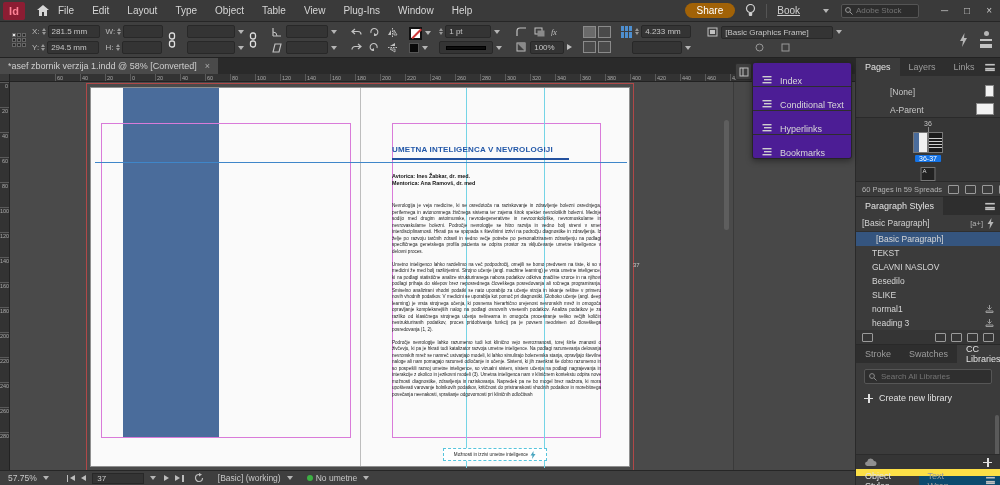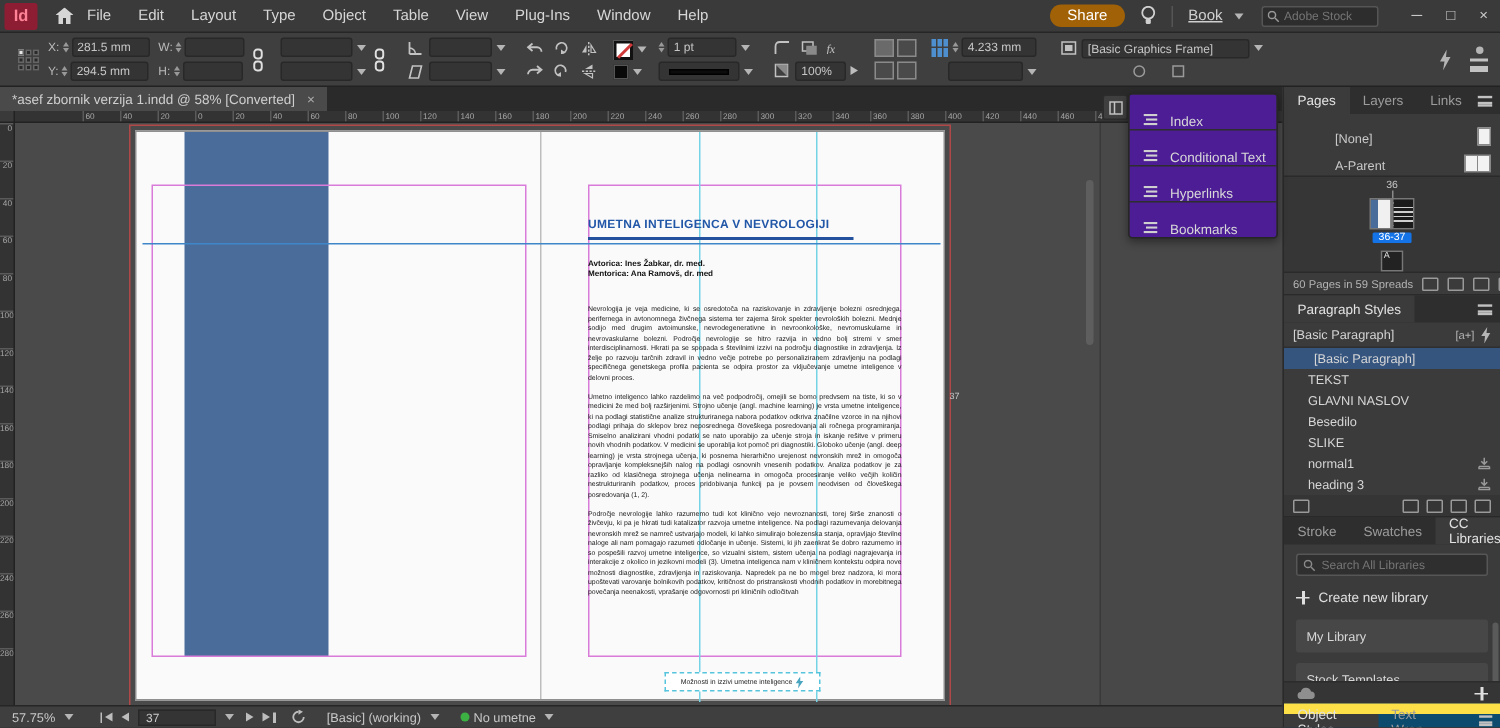--- a/index.html
+++ b/index.html
@@ -8,21 +8,21 @@
 
   
   #menubar { position:absolute; left:0; top:0; width:1000px; height:22px; background:#3a3a3a; display:flex; align-items:center; border-bottom:1px solid #262626; z-index:50;}
   .id-logo { width:22px; height:18px; margin-left:3px; background:#8c1d33; color:#ff8296; font-weight:bold; font-size:11px; display:flex; align-items:center; justify-content:center; border-radius:2px; }
   .home { margin-left:12px; }
   .menu-item { color:#d6d6d6; font-size:10px; padding:0 9px; cursor:default; }
   .mb-spacer { flex:1; }
   .share-btn { background:#a16207; color:#fff; font-size:10px; padding:2px 12px; border-radius:9px; margin-right:10px; }
   .bulb { margin-right:10px; }
   .mb-divider { width:1px; height:14px; background:#555; margin-right:10px; }
-  .book-dd { color:#d0d0d0; font-size:10px; display:flex; align-items:center; gap:5px; margin-right:12px;text-decoration:underline; }
+  .book-dd { color:#d0d0d0; font-size:10px; display:flex; align-items:center; gap:20px; margin-right:12px;text-decoration:underline; }
   .search-box { width:78px; height:14px; background:#2d2d2d; border:1px solid #555; border-radius:2px; display:flex; align-items:center; padding:0 3px; gap:3px; margin-right:14px; }
   .search-box input { background:transparent; border:none; outline:none; color:#bbb; font-size:8px; width:60px; font-family:"Liberation Sans",sans-serif;}
   .win-btn { color:#c9c9c9; font-size:10px; padding:0 8px; }
 
   
   #controlbar { position:absolute; left:0; top:22px; width:1000px; height:36px; background:#3f3f3f; border-bottom:1px solid #222; display:flex; align-items:center; z-index:50; }
   .cb-field { background:#343434; border:1px solid #282828; border-radius:2px; color:#c6c6c6; font-size:8px; height:13px; display:inline-flex; align-items:center; padding:0 3px; white-space:nowrap; }
   .cb-label { color:#b9b9b9; font-size:8px; margin-right:2px; }
   .cb-col { display:flex; flex-direction:column; gap:3px; margin-left:6px; }
   .cb-row { display:flex; align-items:center; }
@@ -744,25 +744,20 @@
               <circle cx="3" cy="3" r="2.4" fill="none" stroke="#8a8a8a" stroke-width="1"></circle>
               <line x1="5" y1="5" x2="7.5" y2="7.5" stroke="#8a8a8a" stroke-width="1"></line>
             </svg>
         </span>
         <input placeholder="Search All Libraries" style="">
       </div>
       <div class="lib-create">
         <span class="plus-ic"></span>
         <span>Create new library</span>
       </div>
-      <div>
-
-      <div class="lib-item">My Library</div>
-          <div class="lib-item">Stock Templates</div>
-        </div>
       <div class="lib-scroll"></div>
     </div>
     <div class="lib-footer">
       <span>
         <svg width="13" height="9" viewBox="0 0 13 9">
             <path d="M3.5 8 H10 A2.5 2.5 0 0 0 10 3 A3.5 3.5 0 0 0 3.2 3.4 A2.3 2.3 0 0 0 3.5 8 Z" fill="#8f8f8f"></path>
           </svg>
       </span>
       <span class="grow"></span>
       <span class="plus-ic"></span>

